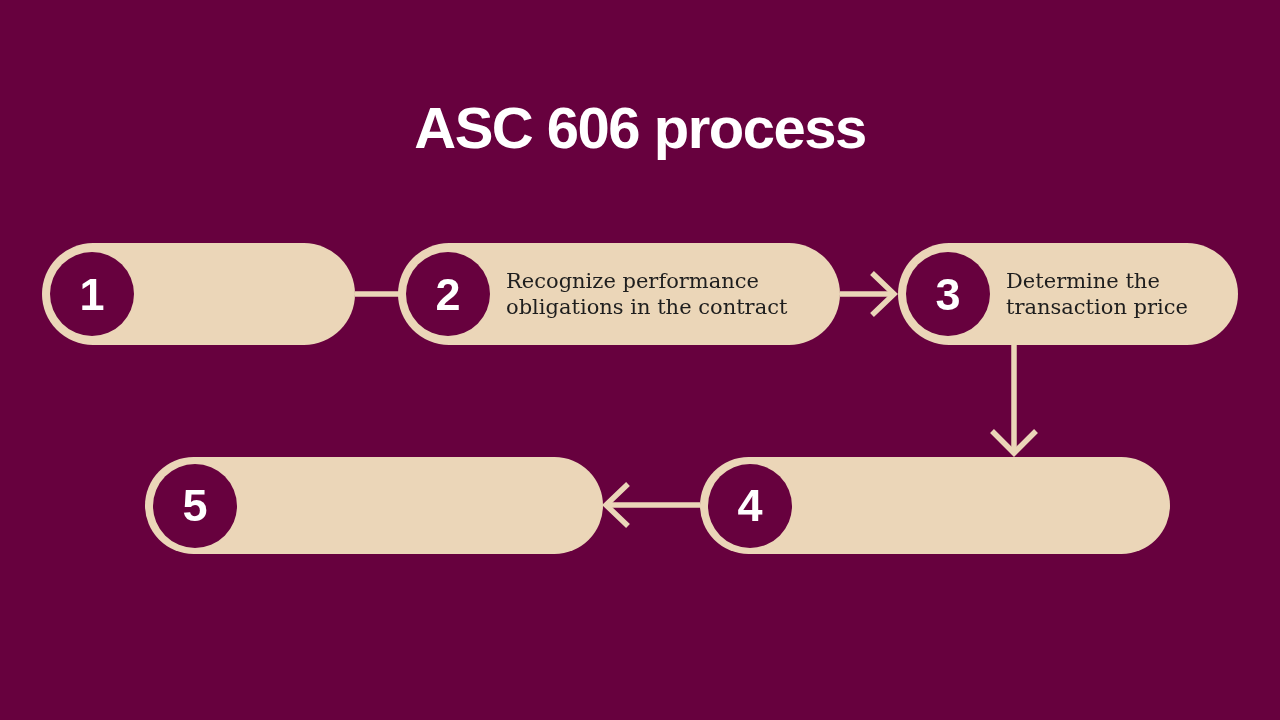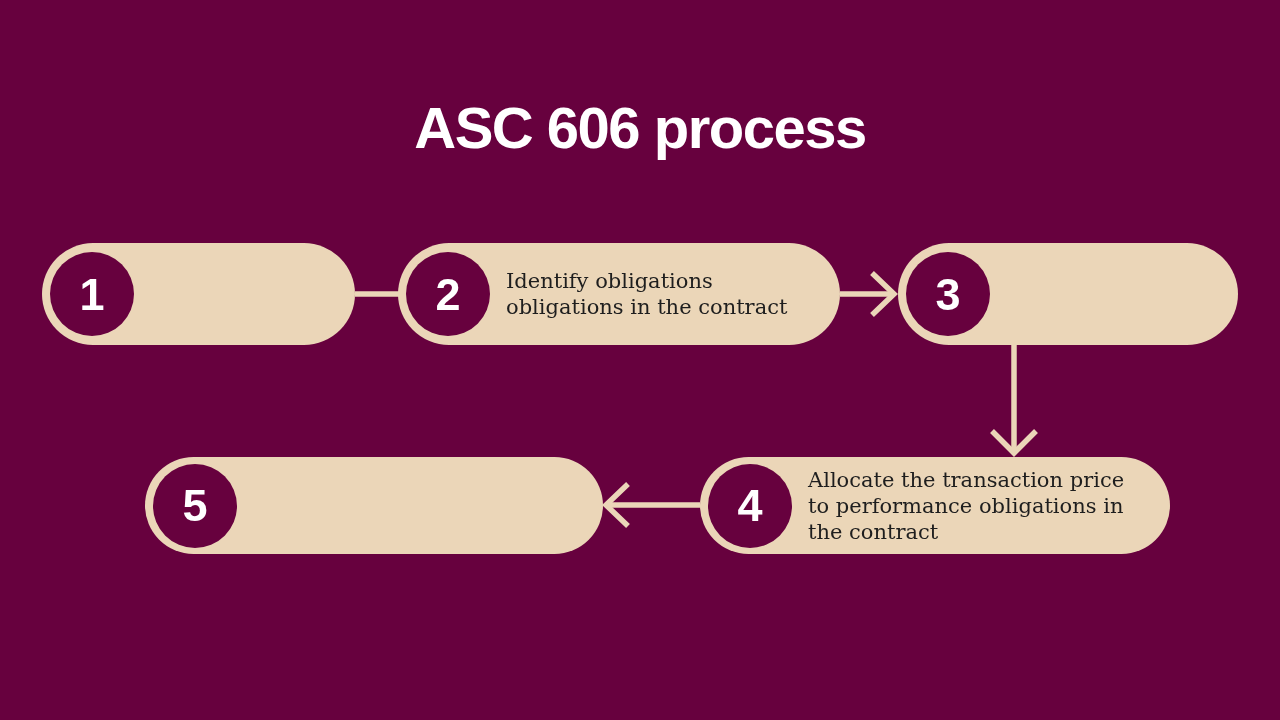--- a/index.html
+++ b/index.html
@@ -118,37 +118,36 @@
   <div class="pill row1 pill-1">
     <div class="num-circle">
       <span>1</span>
     </div>
   </div>
 
   <div class="pill row1 pill-2">
     <div class="num-circle">
       <span>2</span>
     </div>
-    <div class="step-text">Identify obligations
+    <div class="step-text">Recognize performance
 obligations in the contract</div>
   </div>
 
   <div class="pill row1 pill-3">
     <div class="num-circle">
       <span>3</span>
     </div>
+    <div class="step-text">Determine the
+transaction price</div>
   </div>
 
   <div class="pill row2 pill-4">
     <div class="num-circle">
       <span>4</span>
     </div>
-    <div class="step-text">Allocate the transaction price
-to performance obligations in
-the contract</div>
   </div>
 
   <div class="pill row2 pill-5">
     <div class="num-circle">
       <span>5</span>
     </div>
   </div>
 
 </div>
 

